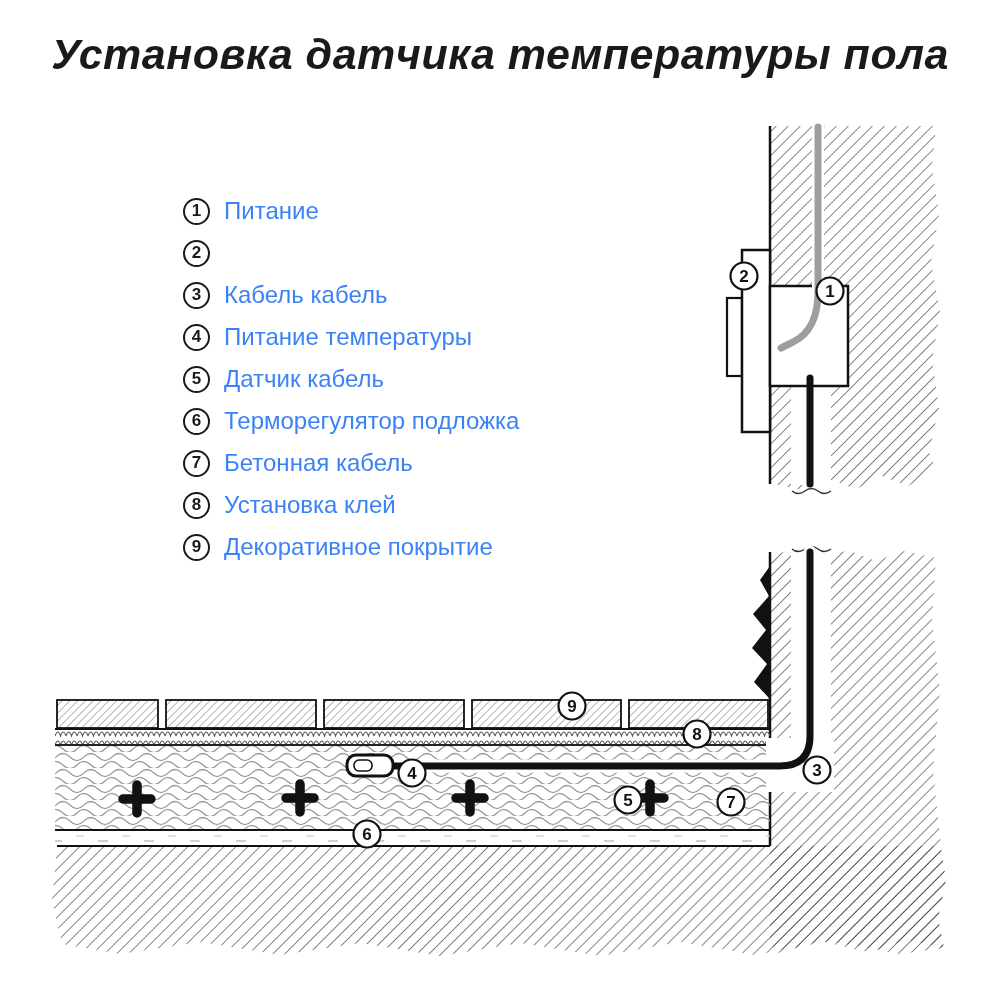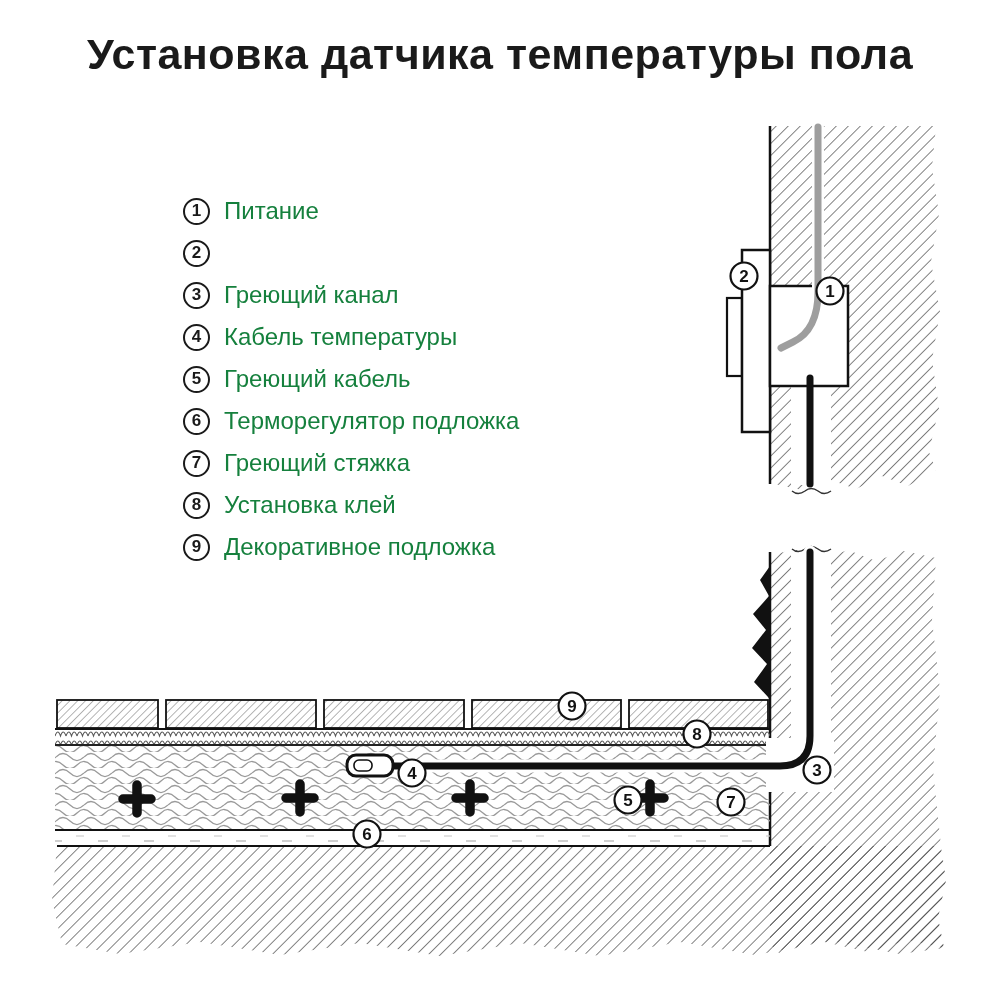--- a/index.html
+++ b/index.html
@@ -2,75 +2,75 @@
 <html><head>
 <meta charset="utf-8">
 <style>
   html,body{margin:0;padding:0;background:#fff;}
   .page{
     position:relative;width:1000px;height:1000px;background:#fff;overflow:hidden;
     font-family:"Liberation Sans",sans-serif;color:#1a1a1a;
   }
   .title{
     position:absolute;top:30px;left:0;width:100%;margin:0;text-align:center;
-    font-size:43px;font-weight:700;letter-spacing:0.5px;color:#1a1a1a;
+    font-size:43px;font-weight:700;letter-spacing:0.5px;color:#1a1a1a;font-style:italic;
   }
   .legend{position:absolute;top:190px;left:183px;list-style:none;margin:0;padding:0;}
   .legend-item{display:flex;align-items:center;gap:14px;height:42px;}
   .lnum{
     width:27px;height:27px;box-sizing:border-box;border:2px solid #1a1a1a;border-radius:50%;
     display:flex;align-items:center;justify-content:center;
     font-size:17px;font-weight:700;color:#1a1a1a;flex:0 0 auto;
   }
-  .llabel{font-size:24px;color:#15803d;white-space:nowrap;}
+  .llabel{font-size:24px;color:#3b82f6;white-space:nowrap;}
   svg.diagram{position:absolute;left:0;top:0;width:1000px;height:1000px;}
   .callout-text{font-family:"Liberation Sans",sans-serif;font-size:17px;font-weight:bold;fill:#111;}
 </style>
 </head>
 <body>
 
 <div class="page">
 
   <h1 class="title">Установка датчика температуры пола</h1>
 
   <ul class="legend">
     <li class="legend-item">
       <span class="lnum">1</span>
       <span class="llabel">Питание</span>
     </li>
     <li class="legend-item">
       <span class="lnum">2</span>
     </li>
     <li class="legend-item">
       <span class="lnum">3</span>
-      <span class="llabel">Греющий канал</span>
+      <span class="llabel">Кабель кабель</span>
     </li>
     <li class="legend-item">
       <span class="lnum">4</span>
-      <span class="llabel">Кабель температуры</span>
+      <span class="llabel">Питание температуры</span>
     </li>
     <li class="legend-item">
       <span class="lnum">5</span>
-      <span class="llabel">Греющий кабель</span>
+      <span class="llabel">Датчик кабель</span>
     </li>
     <li class="legend-item">
       <span class="lnum">6</span>
       <span class="llabel">Терморегулятор подложка</span>
     </li>
     <li class="legend-item">
       <span class="lnum">7</span>
-      <span class="llabel">Греющий стяжка</span>
+      <span class="llabel">Бетонная кабель</span>
     </li>
     <li class="legend-item">
       <span class="lnum">8</span>
       <span class="llabel">Установка клей</span>
     </li>
     <li class="legend-item">
       <span class="lnum">9</span>
-      <span class="llabel">Декоративное подложка</span>
+      <span class="llabel">Декоративное покрытие</span>
     </li>
   </ul>
 
   <svg class="diagram" viewBox="0 0 1000 1000">
     <defs>
       <pattern id="hatchWall" width="8.5" height="8.5" patternUnits="userSpaceOnUse" patternTransform="rotate(45)">
         <line x1="0" y1="0" x2="0" y2="8.5" stroke="#3f3f3f" stroke-width="1.3"></line>
       </pattern>
       <pattern id="hatchFine" width="5.5" height="5.5" patternUnits="userSpaceOnUse" patternTransform="rotate(45)">
         <line x1="0" y1="0" x2="0" y2="5.5" stroke="#6a6a6a" stroke-width="1"></line>

